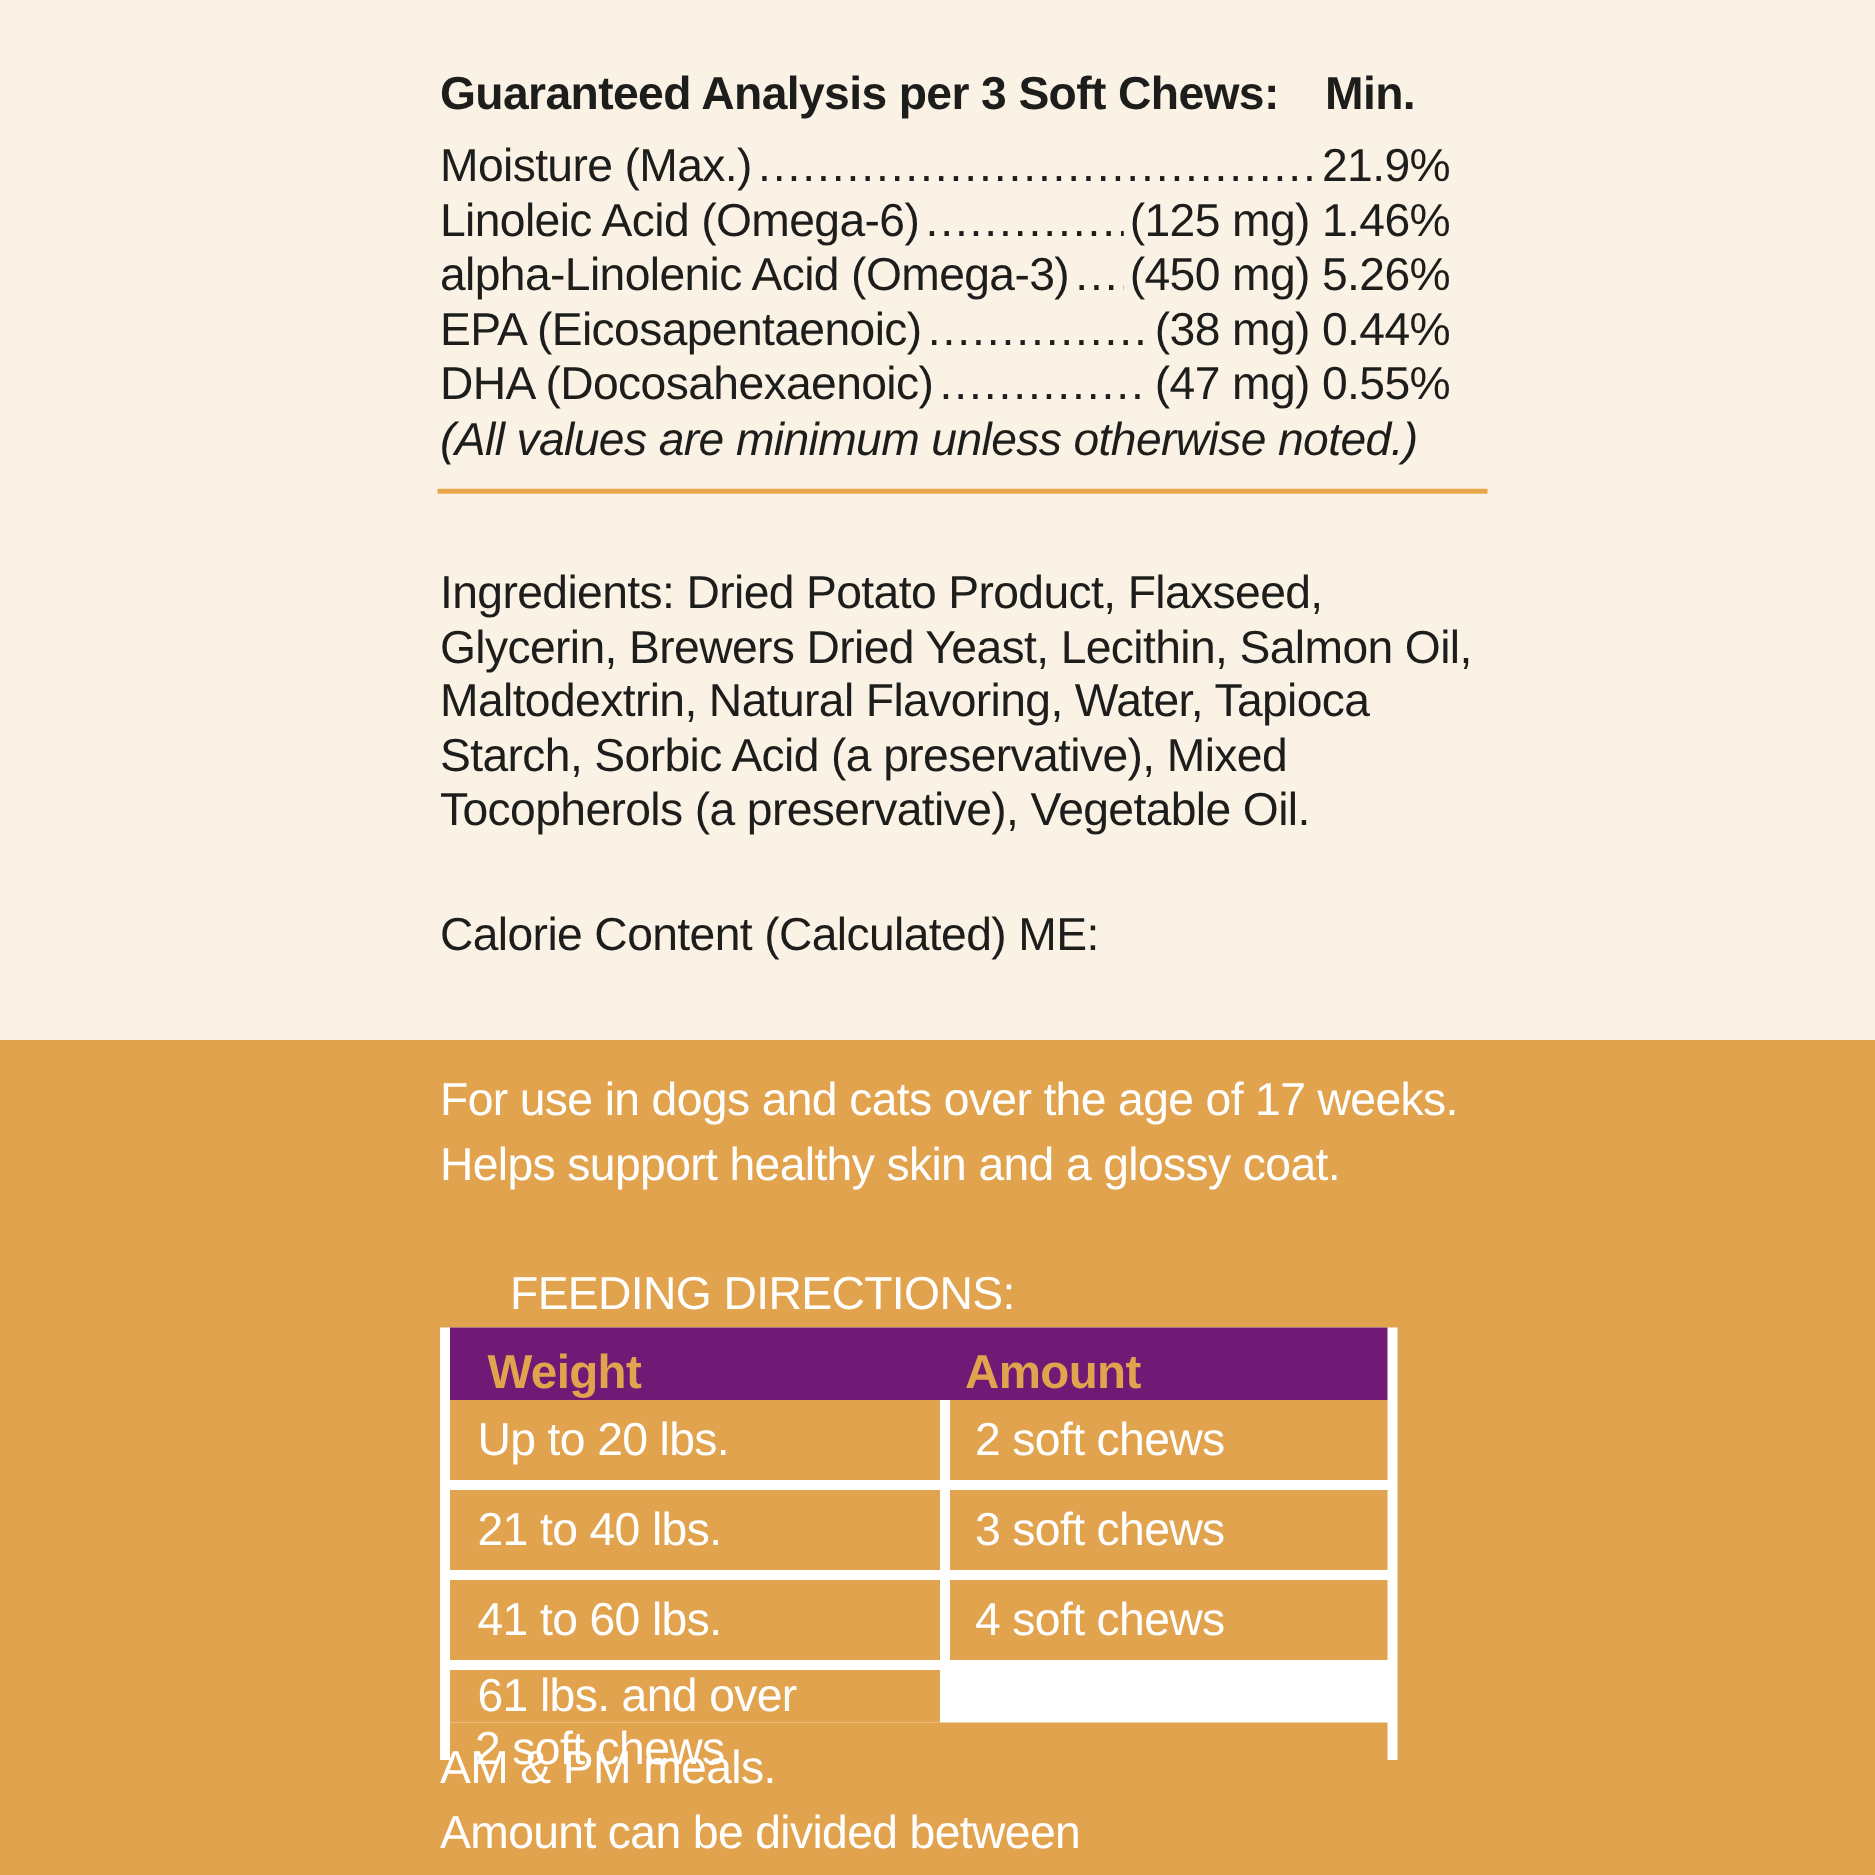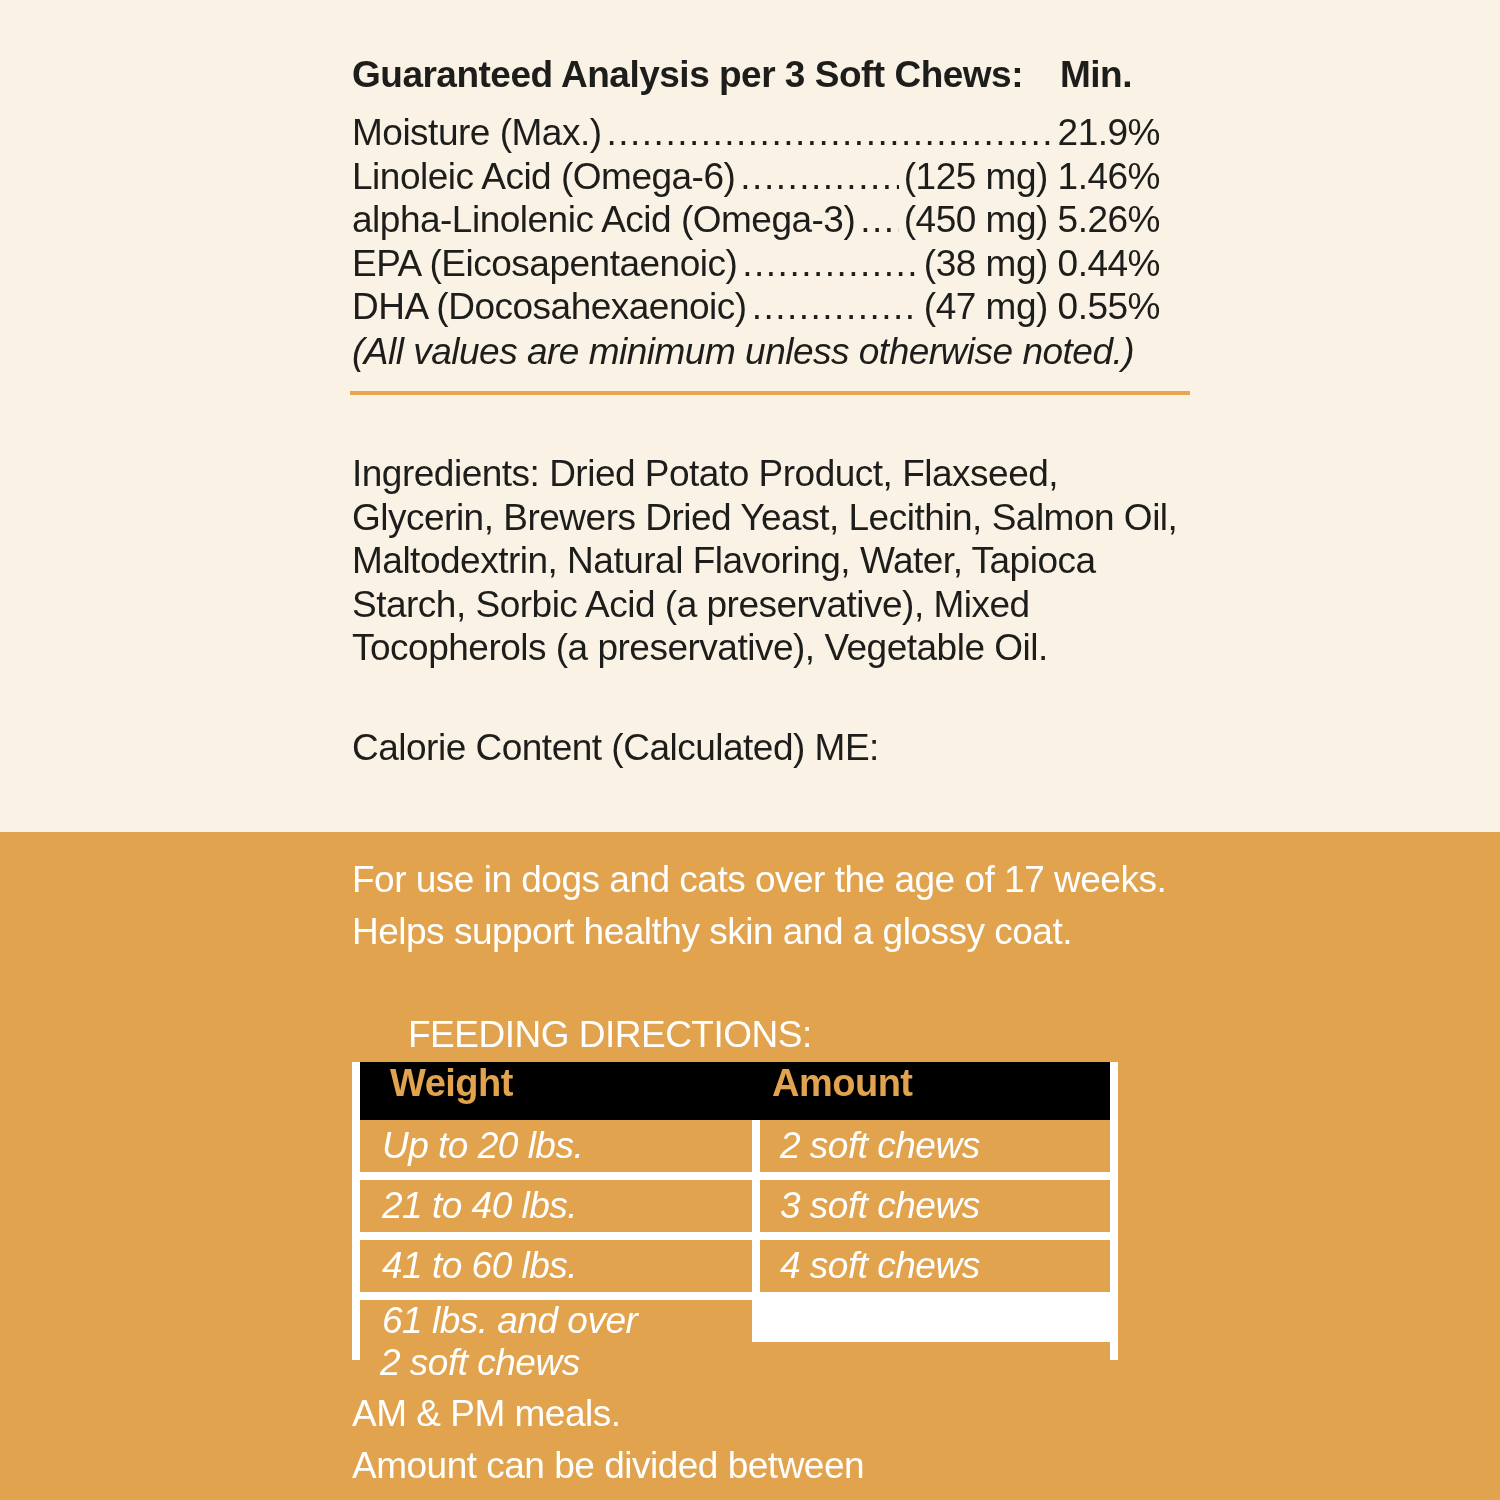--- a/index.html
+++ b/index.html
@@ -40,25 +40,25 @@
     position:absolute; left:0; top:832px; width:1500px; height:668px;
     background:#e2a34e; color:#ffffff;
   }
   .usage { position:absolute; left:352px; top:22px; font-size:37px; line-height:52px; }
   .feeding-title { position:absolute; left:360px; top:182px; font-size:37px; font-weight:normal;margin-left:48px; }
 
   .feed-table {
     position:absolute; left:352px; top:230px; width:766px;
     background:#ffffff; padding:0 8px 8px 8px;
   }
-  .feed-header { display:flex; height:58px; align-items:flex-start;
-    color:#e2a34e; font-weight:bold; font-size:38px; background:#000000; }
+  .feed-header { display:flex; height:58px; align-items:flex-end;
+    color:#e2a34e; font-weight:bold; font-size:38px; background:#701a75; }
   .feed-header .c1 { width:392px; padding-left:30px; }
   .feed-header .c2 { flex:1; padding-left:20px; }
-  .feed-row { display:flex; height:52px; margin-bottom:8px;font-style:italic; }
+  .feed-row { display:flex; height:64px; margin-bottom:8px; }
   .feed-row:last-child { margin-bottom:0;flex-direction:column; }
   .fr-cell { background:#e2a34e; color:#ffffff; font-size:37px;
     display:flex; align-items:center; }
   .feed-row .c1 { width:392px; padding-left:22px; margin-right:8px; }
   .feed-row .c2 { flex:1; padding-left:20px; }
 
   .feed-note { position:absolute; left:352px; top:556px; font-size:37px; line-height:52px; }
 </style>
 </head>
 <body>

